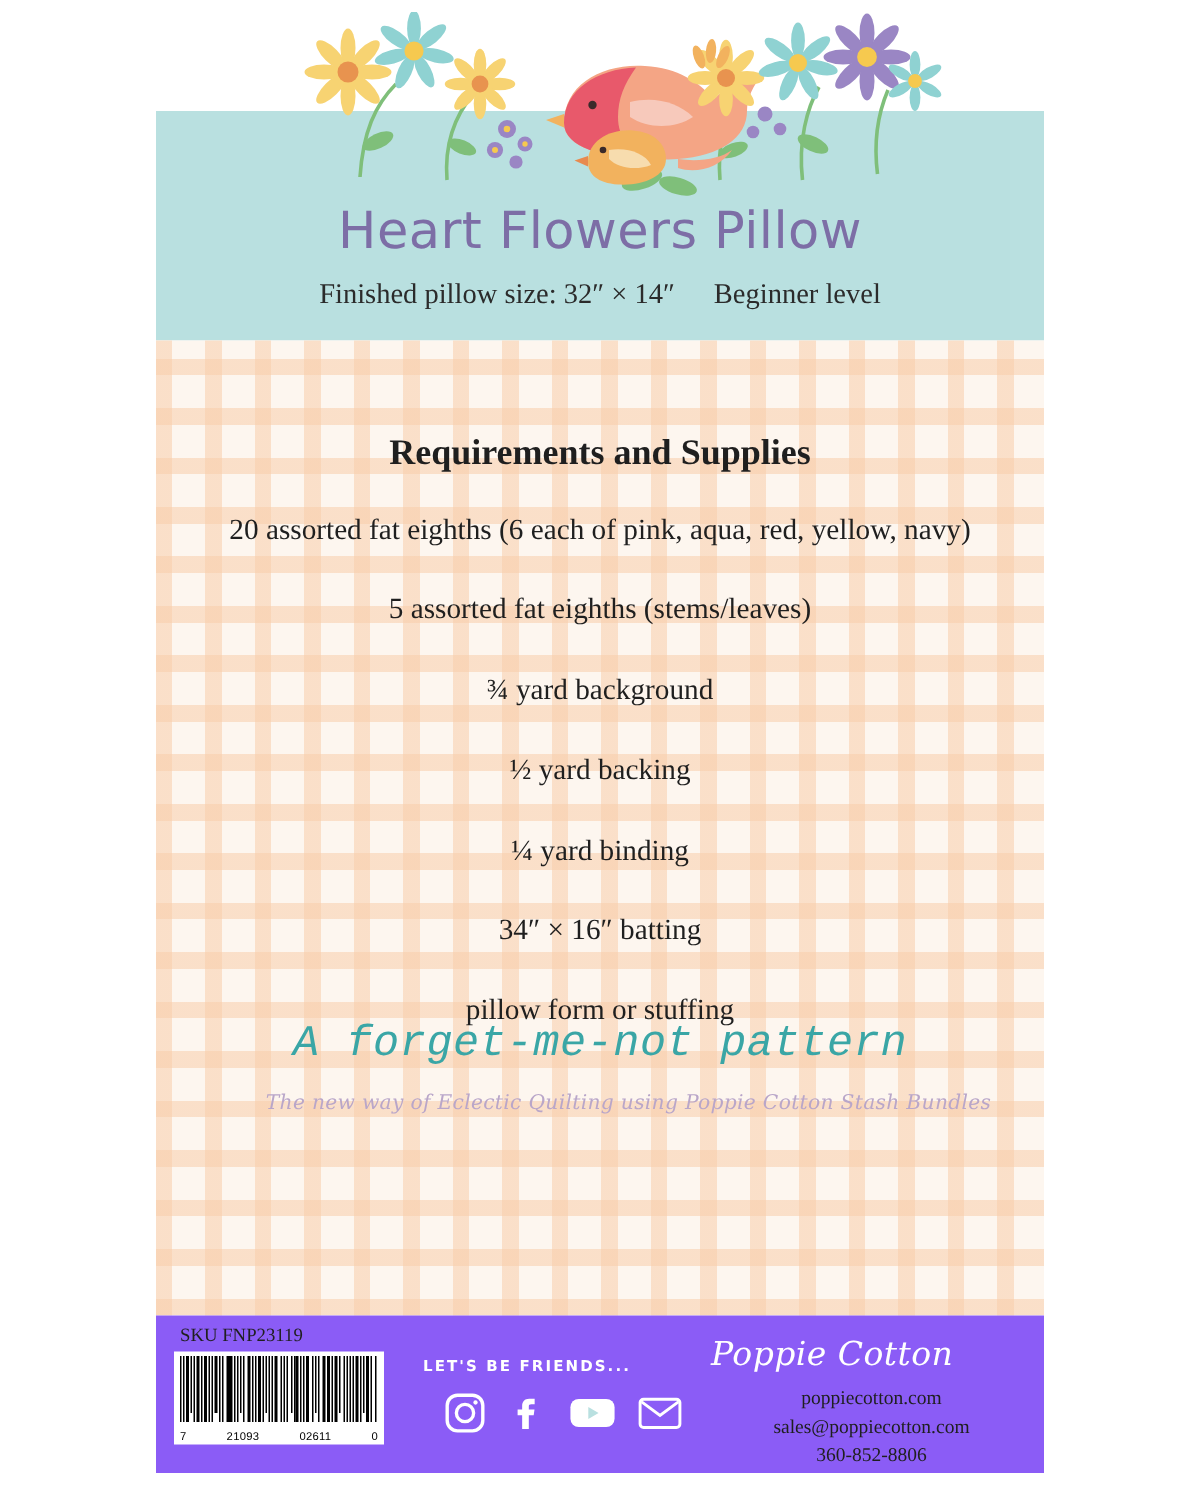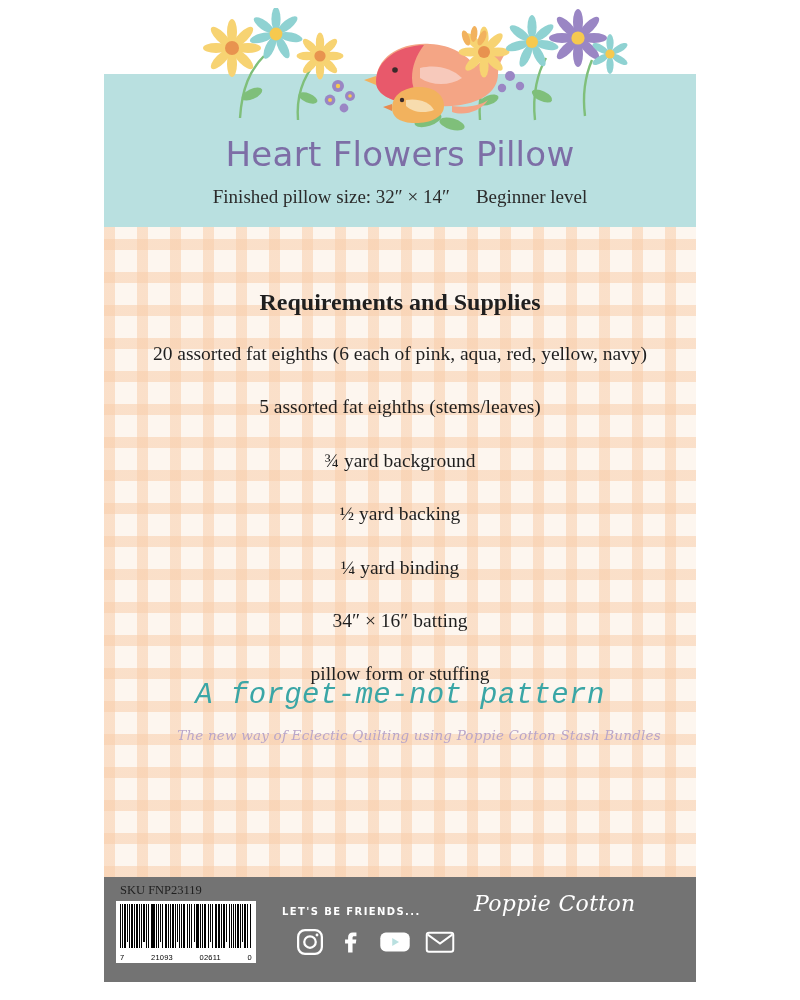--- a/index.html
+++ b/index.html
@@ -112,21 +112,21 @@
     color:#b9a6c9;
     letter-spacing:0.2px;
     margin-left:19px;
   }
 
   
   .footer-band{
     position:absolute;
     left:0; top:803px;
     width:592px; height:105px;
-    background:#737373;
+    background:#8b5cf6;
   }
   .sku{
     position:absolute;
     left:16px; top:6px;
     font-family:"Liberation Serif", serif;
     font-size:12.5px;
     color:#1f1f1f;
   }
   
   .barcode{
@@ -332,20 +332,25 @@
         </span>
         <span>
           <svg width="30" height="30" viewBox="0 0 26 22" fill="none" stroke="#ffffff" stroke-width="1.7">
             <rect x="1.5" y="3" width="23" height="16.4" rx="2"></rect>
             <path d="M2.4 4.6L13 12.4 23.6 4.6"></path>
           </svg>
         </span>
       </div>
 
       <div class="brand">Poppie Cotton</div>
+      <div class="contact">
+        <div>poppiecotton.com</div>
+        <div>sales@poppiecotton.com</div>
+        <div>360-852-8806</div>
+      </div>
     </div>
 
   </div>
 
   <svg class="floral" viewBox="0 0 460 130">
 
     <g stroke="#7fbf7a" stroke-width="2.4" fill="none">
       <path d="M60 110 C62 80 70 62 84 48"></path>
       <path d="M118 112 C116 86 124 68 136 54"></path>
       <path d="M300 112 C298 88 304 70 312 58"></path>

